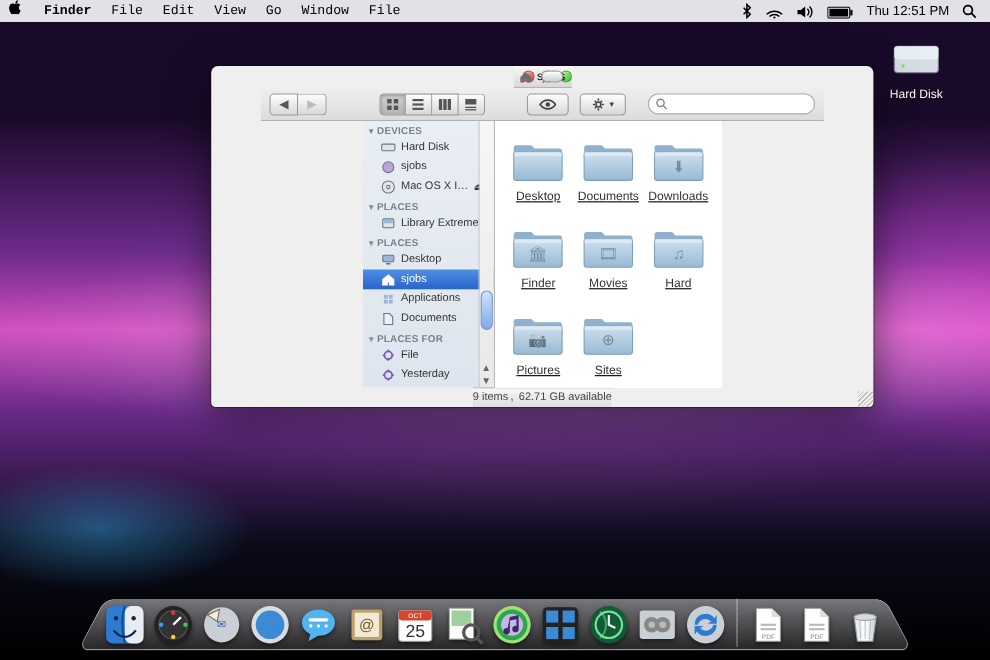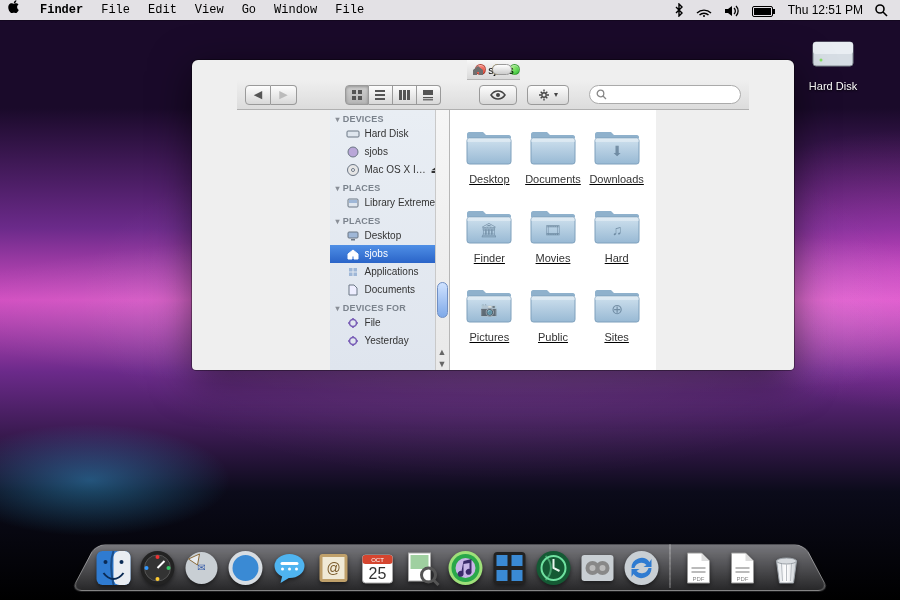--- a/index.html
+++ b/index.html
@@ -310,21 +310,21 @@
             <span>Applications</span>
           </div>
           <div class="side-item">
             <span class="ic">
               <svg width="14" height="14" viewBox="0 0 14 14">
                 <path fill="#eef" stroke="#6b7684" d="M3 2h5l3 3v7H3z"></path>
               </svg>
             </span>
             <span>Documents</span>
           </div>
-          <div class="side-group-label">DEVICES FOR</div>
+          <div class="side-group-label">PLACES FOR</div>
           <div class="side-item">
             <span class="ic">
               <svg width="14" height="14" viewBox="0 0 14 14">
                 <circle cx="7" cy="7" r="3.5" fill="none" stroke="#7a5fb7" stroke-width="1.6"></circle>
                 <path stroke="#7a5fb7" stroke-width="1.6" d="M7 2v2M7 10v2M2 7h2M10 7h2"></path>
               </svg>
             </span>
             <span>File</span>
           </div>
           <div class="side-item">
@@ -455,43 +455,34 @@
             <div class="folder"><svg viewBox="0 0 52 44">
                 <defs>
                   <linearGradient id="fg" x1="0" x2="0" y1="0" y2="1">
                     <stop offset="0" stop-color="#cfe1ee"></stop>
                     <stop offset="1" stop-color="#98b9d4"></stop>
                   </linearGradient>
                 </defs>
                 <path fill="#8fb1cc" d="M4 10c0-1 1-2 2-2h14l3 3h23c1 0 2 1 2 2v2H4z"></path>
                 <rect x="4" y="14" width="44" height="26" rx="2.5" fill="url(#fg)" stroke="#7ea0bc"></rect>
                 <rect x="4" y="14" width="44" height="4" fill="rgba(255,255,255,.35)"></rect>
-                <text x="26" y="32" text-anchor="middle" font-size="14" fill="rgba(60,90,115,.55)"></text>
-              </svg></div>
-            <div class="icon-label">Public</div>
-          </div>
-          <div class="icon-cell">
-            <div class="folder"><svg viewBox="0 0 52 44">
-                <defs>
-                  <linearGradient id="fg" x1="0" x2="0" y1="0" y2="1">
-                    <stop offset="0" stop-color="#cfe1ee"></stop>
-                    <stop offset="1" stop-color="#98b9d4"></stop>
-                  </linearGradient>
-                </defs>
-                <path fill="#8fb1cc" d="M4 10c0-1 1-2 2-2h14l3 3h23c1 0 2 1 2 2v2H4z"></path>
-                <rect x="4" y="14" width="44" height="26" rx="2.5" fill="url(#fg)" stroke="#7ea0bc"></rect>
-                <rect x="4" y="14" width="44" height="4" fill="rgba(255,255,255,.35)"></rect>
                 <text x="26" y="32" text-anchor="middle" font-size="14" fill="rgba(60,90,115,.55)">⊕</text>
               </svg></div>
             <div class="icon-label">Sites</div>
           </div>
         </div>
     </div>
   </div>
 
+  <div class="status">
+    <span>9 items</span>
+    <span>,&nbsp;</span>
+    <span>62.71 GB available</span>
+    <div class="resize"></div>
+  </div>
 </div>
 
 <div class="dock" id="dock">
     <div class="dock-item" title="Finder">
       <svg viewBox="0 0 38 38">
         <rect x="2" y="2" width="34" height="34" rx="6" fill="#2f7bd1"></rect>
         <rect x="19" y="2" width="17" height="34" rx="6" fill="#e9edf2"></rect>
         <path d="M19 2c-3 8-3 20 0 34" fill="none" stroke="#1a4e8a" stroke-width="2"></path>
         <circle cx="11" cy="13" r="2" fill="#0b2b55"></circle>
         <circle cx="27" cy="13" r="2" fill="#0b2b55"></circle>

